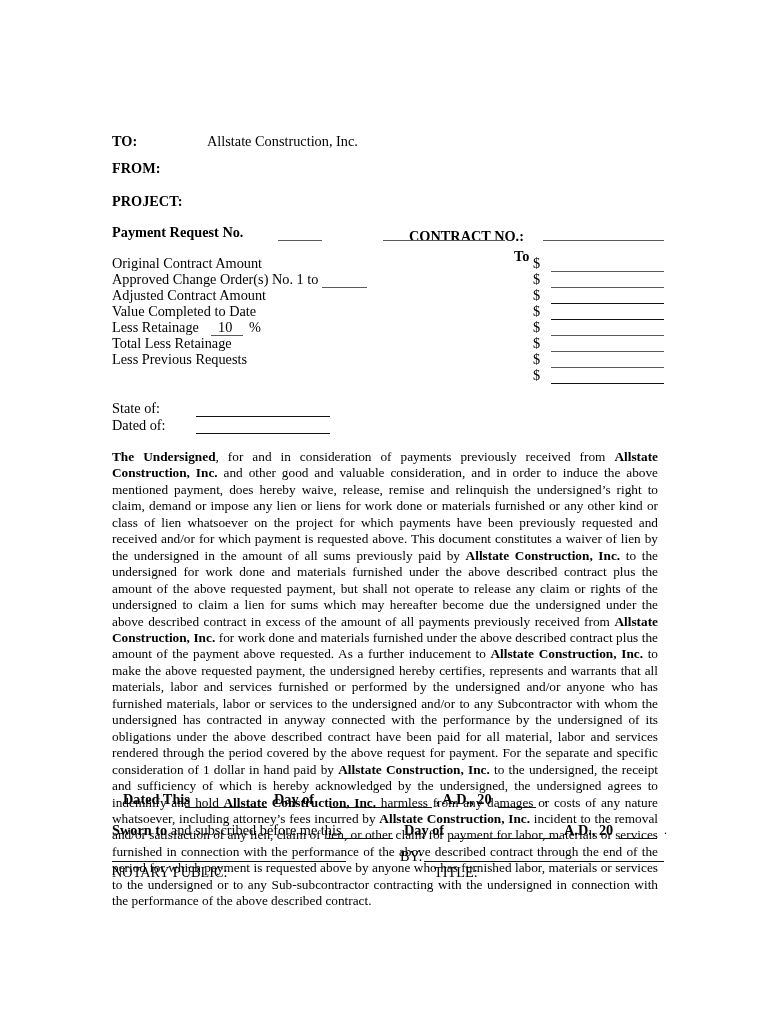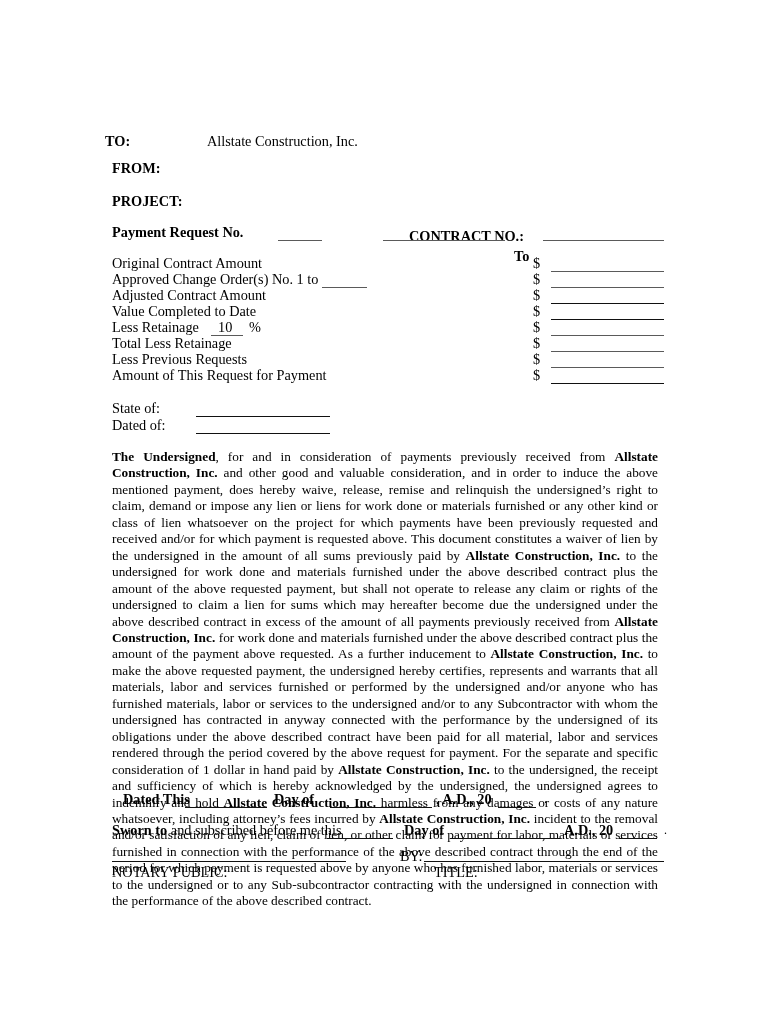--- a/index.html
+++ b/index.html
@@ -78,21 +78,21 @@
     left: 533px;
     font-size: 14.3px;
   }
 </style>
 </head>
 <body>
 
 <div class="page">
 
 
-  <div class="abs b" style="left:105px; top:133px;">TO:</div>
+  <div class="abs b" style="left:112px; top:133px;">TO:</div>
   <div class="abs" style="left:207px; top:133px;">Allstate Construction, Inc.</div>
 
   <div class="abs b" style="left:112px; top:160px;">FROM:</div>
   <div class="rule thin" style="left:207px; top:175px; width:0px;"></div>
 
   <div class="abs b" style="left:112px; top:193px;">PROJECT:</div>
   <div class="abs b" style="left:409px; top:193px;margin-top:35px;">CONTRACT NO.:</div>
 
   <div class="abs b" style="left:112px; top:224px;">Payment Request No.</div>
   <div class="rule thin" style="left:278px; top:240px; width:44px;"></div>
@@ -125,21 +125,20 @@
   <div class="rule thin" style="left:551px; top:335px; width:113px;"></div>
 
   <div class="amt-label" style="top:335px;">Total Less Retainage</div>
   <div class="amt-dollar" style="top:335px;">$</div>
   <div class="rule thin" style="left:551px; top:351px; width:113px;"></div>
 
   <div class="amt-label" style="top:351px;">Less Previous Requests</div>
   <div class="amt-dollar" style="top:351px;">$</div>
   <div class="rule thin" style="left:551px; top:367px; width:113px;"></div>
 
-  <div class="amt-label" style="top:367px;">Amount of This Request for Payment</div>
   <div class="amt-dollar" style="top:367px;">$</div>
   <div class="rule dark" style="left:551px; top:383px; width:113px;"></div>
 
   <div class="abs" style="left:112px; top:400px;">State of:</div>
   <div class="rule dark" style="left:196px; top:416px; width:134px;"></div>
 
   <div class="abs" style="left:112px; top:417px;">Dated of:</div>
   <div class="rule dark" style="left:196px; top:433px; width:134px;"></div>
 
   <div class="body-par"><b>The Undersigned</b><span>, for and in consideration of payments previously received from </span><b>Allstate Construction, Inc.</b><span> and other good and valuable consideration, and in order to induce the above mentioned payment, does hereby waive, release, remise and relinquish the undersigned’s right to claim, demand or impose any lien or liens for work done or materials furnished or any other kind or class of lien whatsoever on the project for which payments have been previously requested and received and/or for which payment is requested above.  This document constitutes a waiver of lien by the undersigned in the amount of all sums previously paid by </span><b>Allstate Construction, Inc.</b><span> to the undersigned for work done and materials furnished under the above described contract plus the amount of the above requested payment, but shall not operate to release any claim or rights of the undersigned to claim a lien for sums which may hereafter become due the undersigned under the above described contract in excess of the amount of all payments previously received from </span><b>Allstate Construction, Inc.</b><span> for work done and materials furnished under the above described contract plus the amount of the payment above requested.  As a further inducement to </span><b>Allstate Construction, Inc.</b><span> to make the above requested payment, the undersigned hereby certifies, represents and warrants that all materials, labor and services furnished or performed by the undersigned and/or anyone who has furnished materials, labor or services to the undersigned and/or to any Subcontractor with whom the undersigned has contracted in anyway connected with the performance by the undersigned of its obligations under the above described contract have been paid for all material, labor and services rendered through the period covered by the above request for payment.  For the separate and specific consideration of 1 dollar in hand paid by </span><b>Allstate Construction, Inc.</b><span> to the undersigned, the receipt and sufficiency of which is hereby acknowledged by the undersigned, the undersigned agrees to indemnify and hold </span><b>Allstate Construction, Inc.</b><span> harmless from any damages or costs of any nature whatsoever, including attorney’s fees incurred by </span><b>Allstate Construction, Inc.</b><span> incident to the removal and/or satisfaction of any lien, claim of lien, or other claim for payment for labor, materials or services furnished in connection with the performance of the above described contract through the end of the period for which payment is requested above by anyone who has furnished labor, materials or services to the undersigned or to any Sub-subcontractor contracting with the undersigned in connection with the performance of the above described contract.</span></div>

